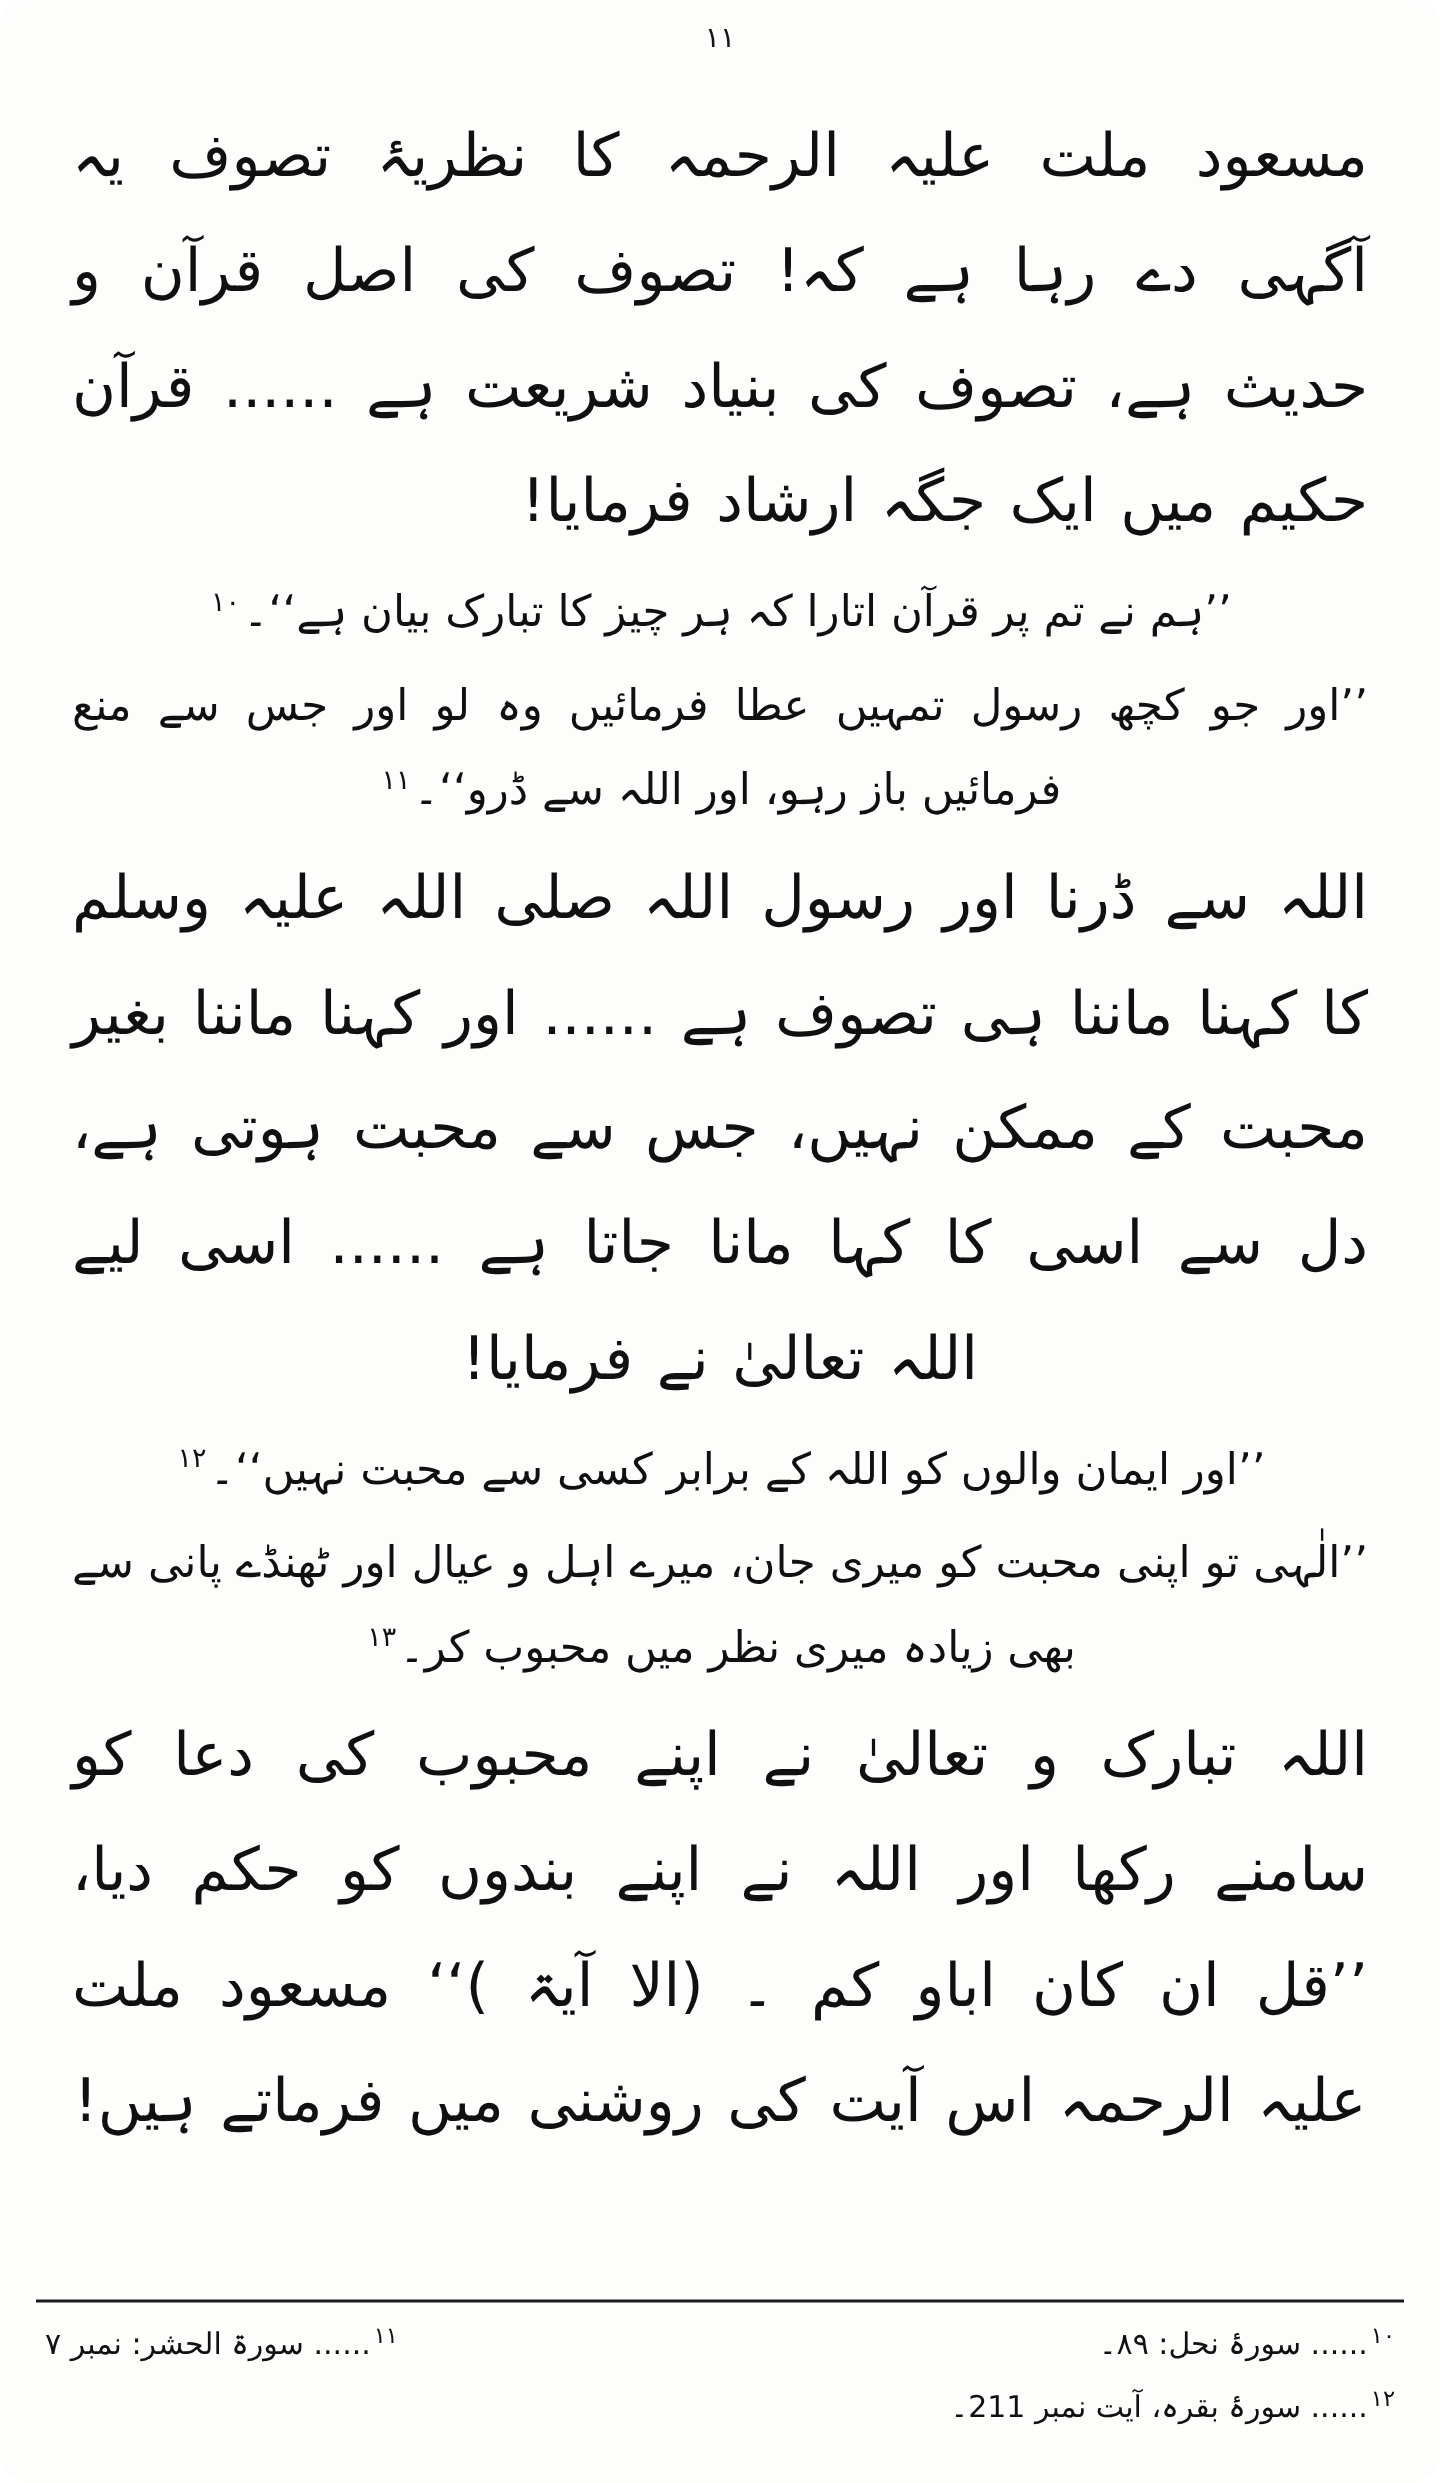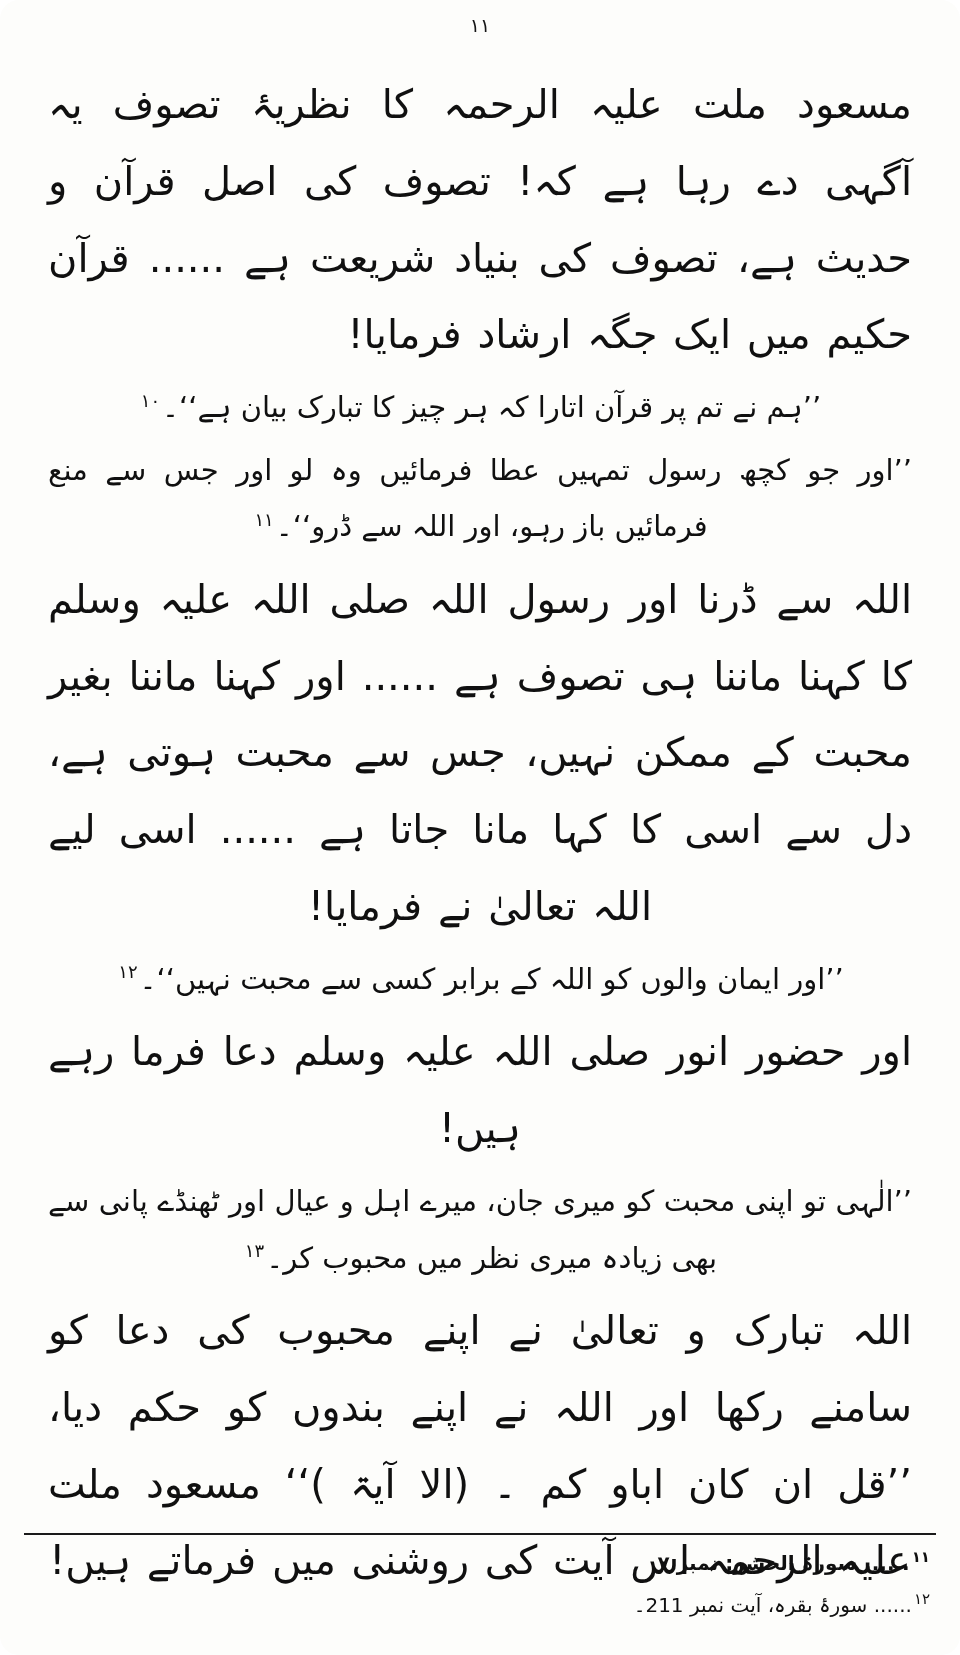--- a/index.html
+++ b/index.html
@@ -89,21 +89,20 @@
   .fn {
     white-space: nowrap;
   }
   .fn .num {
     font-size: 15px;
     vertical-align: super;
     margin-left: 2px;
   }
   .fn-left {
     text-align: center;
-    font-weight: bold;
   }
   .fn-right {
     text-align: right;
   }
 </style>
 </head>
 <body>
 
 <div class="page">
 
@@ -121,34 +120,36 @@
     <p class="quote center-last">
       <span>’’اور جو کچھ رسول تمہیں عطا فرمائیں وہ لو اور جس سے منع فرمائیں باز رہو، اور اللہ سے ڈرو‘‘۔</span><span class="sup">۱۱</span>
     </p>
 
     <p class="para">اللہ سے ڈرنا اور رسول اللہ صلی اللہ علیہ وسلم کا کہنا ماننا ہی تصوف ہے ...... اور کہنا ماننا بغیر محبت کے ممکن نہیں، جس سے محبت ہوتی ہے، دل سے اسی کا کہا مانا جاتا ہے ...... اسی لیے اللہ تعالیٰ نے فرمایا!</p>
 
     <p class="quote center-last">
       <span>’’اور ایمان والوں کو اللہ کے برابر کسی سے محبت نہیں‘‘۔</span><span class="sup">۱۲</span>
     </p>
 
-    <p class="para center-last">اور حضور انور صلی اللہ علیہ وسلم دعا فرما رہے ہیں!</p>
 
     <p class="quote center-last">
       <span>’’الٰہی تو اپنی محبت کو میری جان، میرے اہل و عیال اور ٹھنڈے پانی سے بھی زیادہ میری نظر میں محبوب کر۔</span><span class="sup">۱۳</span>
     </p>
 
     <p class="para">اللہ تبارک و تعالیٰ نے اپنے محبوب کی دعا کو سامنے رکھا اور اللہ نے اپنے بندوں کو حکم دیا، ’’قل ان کان اباو کم ۔ (الا آیۃ )‘‘ مسعود ملت علیہ الرحمہ اس آیت کی روشنی میں فرماتے ہیں!</p>
 
   </div>
 
   <div class="rule"></div>
 
   <div class="footnotes">
     <div class="fn-row">
+      <div class="fn fn-right">
+        <span class="num">۱۰</span><span>...... سورۂ نحل: ۸۹۔</span>
+      </div>
       <div class="fn fn-left">
         <span class="num">۱۱</span><span>...... سورۃ الحشر: نمبر ۷</span>
       </div>
     </div>
     <div class="fn-row">
       <div class="fn fn-right">
         <span class="num">۱۲</span><span>...... سورۂ بقرہ، آیت نمبر 211۔</span>
       </div>
     </div>
   </div>

